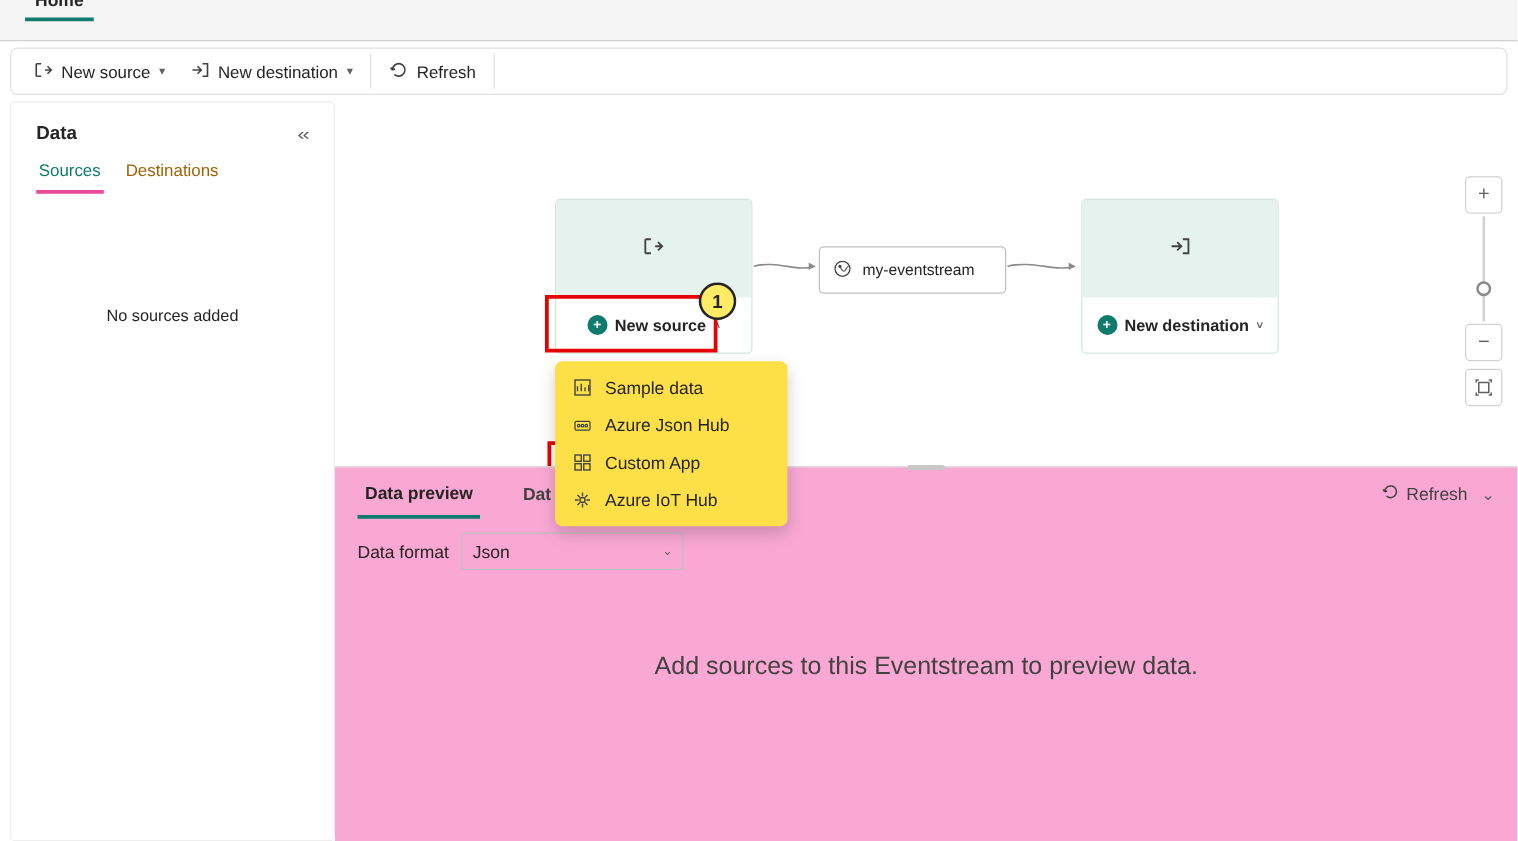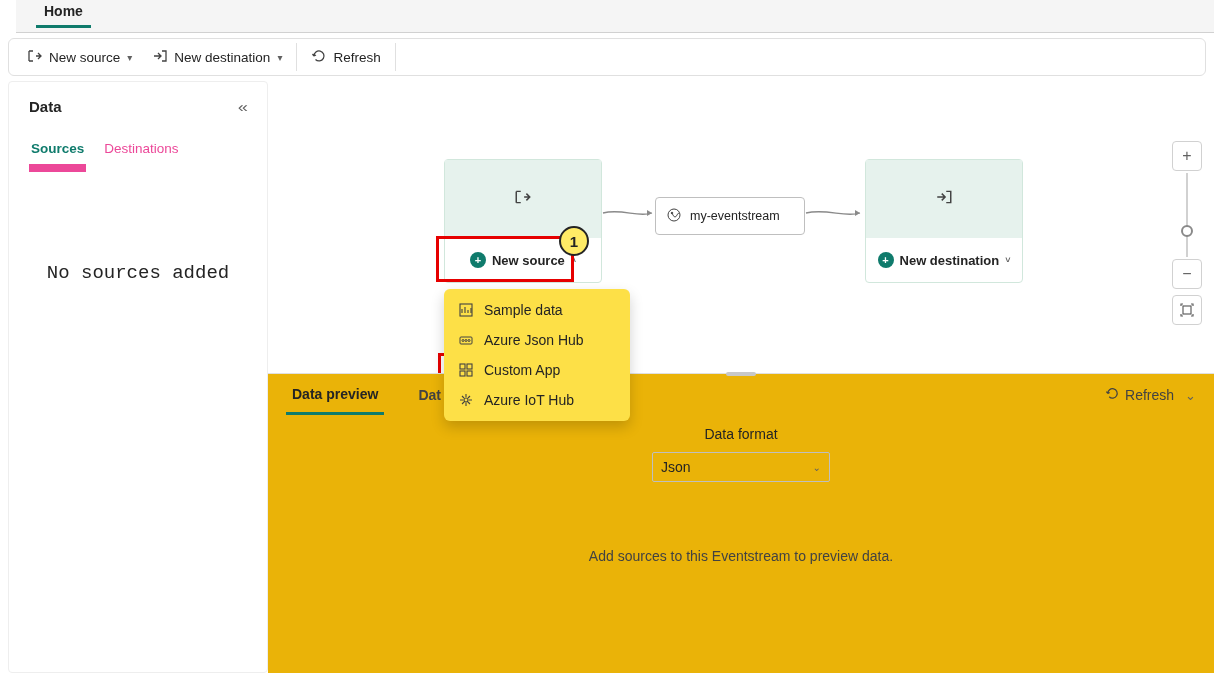--- a/index.html
+++ b/index.html
@@ -1,41 +1,41 @@
 <!DOCTYPE html>
 <html><head>
 <meta charset="utf-8">
 <style>
 * { box-sizing: border-box; margin: 0; padding: 0; }
 body { font-family: "Segoe UI", -apple-system, sans-serif; font-size: 13px; color: #242424; background: #fff; width: 1214px; height: 673px; overflow: hidden; }
 
 
-.topnav { height: 33px; border-bottom: 1px solid #d1d1d1; display: flex; align-items: flex-end; padding: 4px 20px; background: #f5f5f5; margin-left: 16px; }
+.topnav { height: 33px; border-bottom: 1px solid #d1d1d1; display: flex; align-items: flex-end; padding: 15px 20px; background: #f5f5f5; }
 .topnav-tab { padding: 0 8px 6px; font-size: 14px; font-weight: 600; cursor: pointer; }
 .topnav-tab.active { border-bottom: 3px solid #0f7b6c; color: #242424; }
 
 
 .toolbar-wrap { padding: 5px 8px; }
 .toolbar { height: 38px; border: 1px solid #e0e0e0; border-radius: 6px; display: flex; align-items: center; padding: 0 8px; background: #fff; }
 .toolbar-btn { display: flex; align-items: center; gap: 6px; padding: 6px 10px; cursor: pointer; border-radius: 4px; font-size: 13.5px; color: #242424; }
 .toolbar-sep { width: 1px; height: 28px; background: #e0e0e0; margin: 0 4px; }
 .chev { font-size: 10px; color: #616161; margin-left: 1px; }
 
 
 .main { display: flex; height: calc(673px - 33px - 48px); }
 
 
 .sidebar { width: 260px; border-right: 1px solid #eee; padding: 16px 20px 10px; background:#fff; margin: 0 0 0 8px; border-left:1px solid #eee; border-top:1px solid #eee; border-bottom:1px solid #eee; border-radius:4px; }
-.sidebar-head { display: flex; justify-content: space-between; align-items: center; margin-bottom: 20px; }
+.sidebar-head { display: flex; justify-content: space-between; align-items: center; margin-bottom: 8px; }
 .sidebar-title { font-size: 15px; font-weight: 600; }
 .collapse-icon { color: #616161; cursor: pointer; font-size: 14px; transform: scaleX(1.3); }
 .sidebar-tabs { display: flex; gap: 16px; border-bottom: 0; }
-.sidebar-tab { padding: 6px 2px 8px; font-size: 13.5px; cursor: pointer; color: #ec4899; }
-.sidebar-tab.active { font-weight: 700; color: #0f7b6c; border-bottom: 8px solid #ec4899; }
-.sidebar-empty { text-align: center; color: #242424; font-size: 19px; margin-top: 90px; font-family: Liberation Mono, monospace; }
+.sidebar-tab { padding: 6px 2px 8px; font-size: 13.5px; cursor: pointer; color: #a16207; }
+.sidebar-tab.active { font-weight: 400; color: #0f7b6c; border-bottom: 3px solid #ec4899; }
+.sidebar-empty { text-align: center; color: #242424; font-size: 13px; margin-top: 90px; }
 
 
 .canvas-wrap { flex: 1; display: flex; flex-direction: column; position: relative; }
 .canvas { flex: 1; position: relative; background: #fff; overflow: visible; }
 
 
 .node { position: absolute; width: 158px; border-radius: 4px; border: 1px solid #d1e7dc; background: #fff; overflow: visible; }
 .node-top { height: 78px; background: #e6f2ed; display: flex; align-items: center; justify-content: center; font-size: 17px; }
 .node-bottom { height: 44px; display: flex; align-items: center; justify-content: center; gap: 6px; font-size: 13px; font-weight: 600; cursor:pointer; }
 .plus-circle { width: 16px; height: 16px; border-radius: 50%; background: #0f7b6c; color: #fff; display: inline-flex; align-items: center; justify-content: center; font-size: 11px; font-weight: bold; }
@@ -55,34 +55,34 @@
 
 .zoom { position: absolute; right: 12px; top: 60px; width: 30px; display: flex; flex-direction: column; align-items: center; }
 .zoom-btn { width: 30px; height: 30px; border: 1px solid #d1d1d1; border-radius: 4px; background: #fff; display: flex; align-items: center; justify-content: center; cursor: pointer; font-size: 16px; color: #616161; }
 .zoom-track { width: 2px; height: 84px; background: #d1d1d1; position: relative; margin: 2px 0; }
 .zoom-thumb { position: absolute; left: -5px; top: 52px; width: 12px; height: 12px; border-radius: 50%; background: #fff; border: 2px solid #8a8a8a; }
 
 
 .grip { position:absolute; left:50%; transform:translateX(-50%); width:30px; height:4px; background:#c8c8c8; border-radius:2px; top:-2px; z-index:2; }
 
 
-.bottom { border-top: 1px solid #e0e0e0; background: #eab308; position:relative; flex: 0 0 300px; }
+.bottom { border-top: 1px solid #e0e0e0; background: #f9a8d4; position:relative; flex: 0 0 300px; }
 .bottom-tabs { display: flex; align-items: center; padding: 0 18px; height: 42px; }
 .bottom-tab { padding: 10px 6px; margin-right: 28px; font-size: 14px; cursor: pointer; color: #616161; font-weight:600; }
 .bottom-tab.active { color: #242424; border-bottom: 3px solid #0f7b6c; }
 .bottom-tab.cut { color:#424242; }
 .bottom-actions { margin-left: auto; display: flex; align-items: center; gap: 10px; color: #424242; }
 .refresh-btn { display: flex; align-items: center; gap: 5px; cursor: pointer; font-size: 14px; }
 
-.format-row { display: flex; align-items: center; gap: 10px; padding: 10px 18px 16px; font-size: 14px; flex-direction: column; }
+.format-row { display: flex; align-items: center; gap: 10px; padding: 10px 18px 16px; font-size: 14px; }
 .select { width: 178px; height: 30px; border: 1px solid #bfbfbf; border-radius: 2px; padding: 4px 8px; display: flex; align-items: center; justify-content: space-between; cursor: pointer; }
 
 .nodata { text-align: center; margin-top: 50px; }
 .nodata h2 { font-size: 21px; font-weight: 600; margin-bottom: 10px; }
-.nodata p { font-size: 14px; color: #424242; }
+.nodata p { font-size: 20px; color: #424242; }
 
 .icon-svg { width:16px; height:16px; }
 </style>
 </head>
 <body>
 
 <div class="topnav">
   <div class="topnav-tab active">Home</div>
 </div>
 

